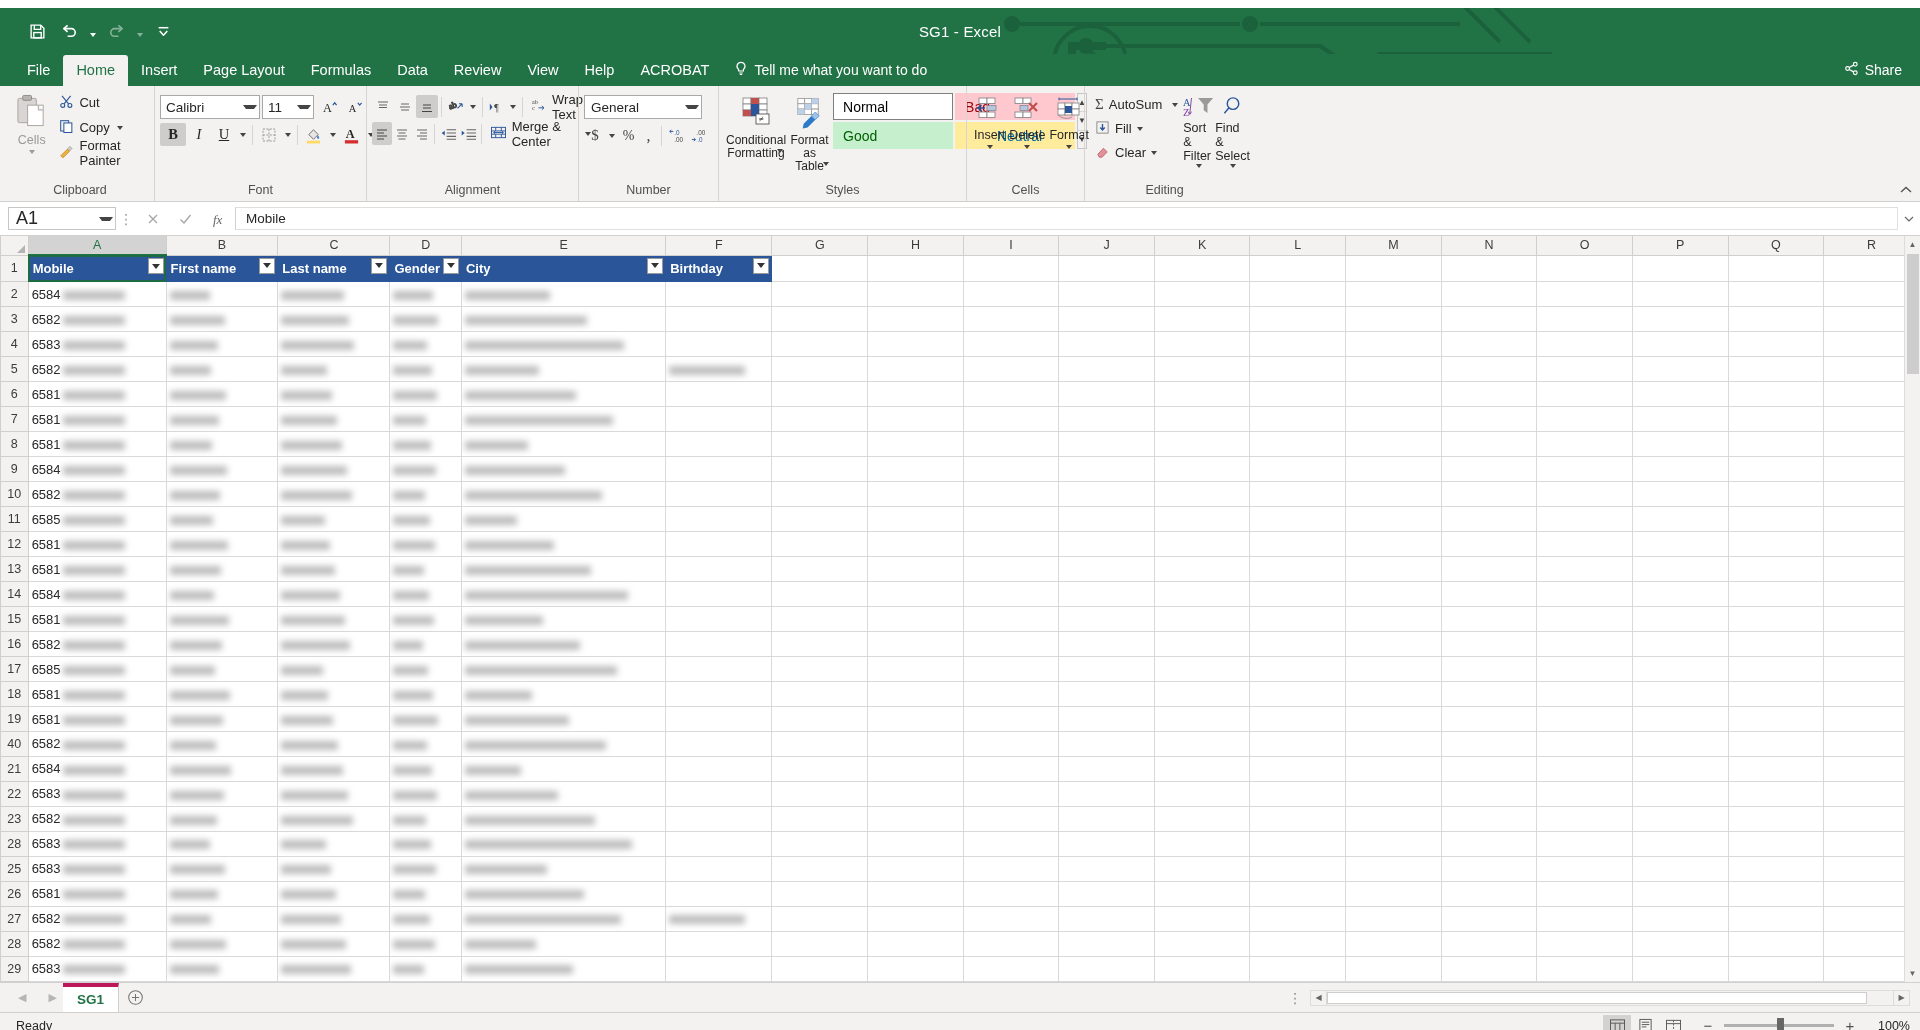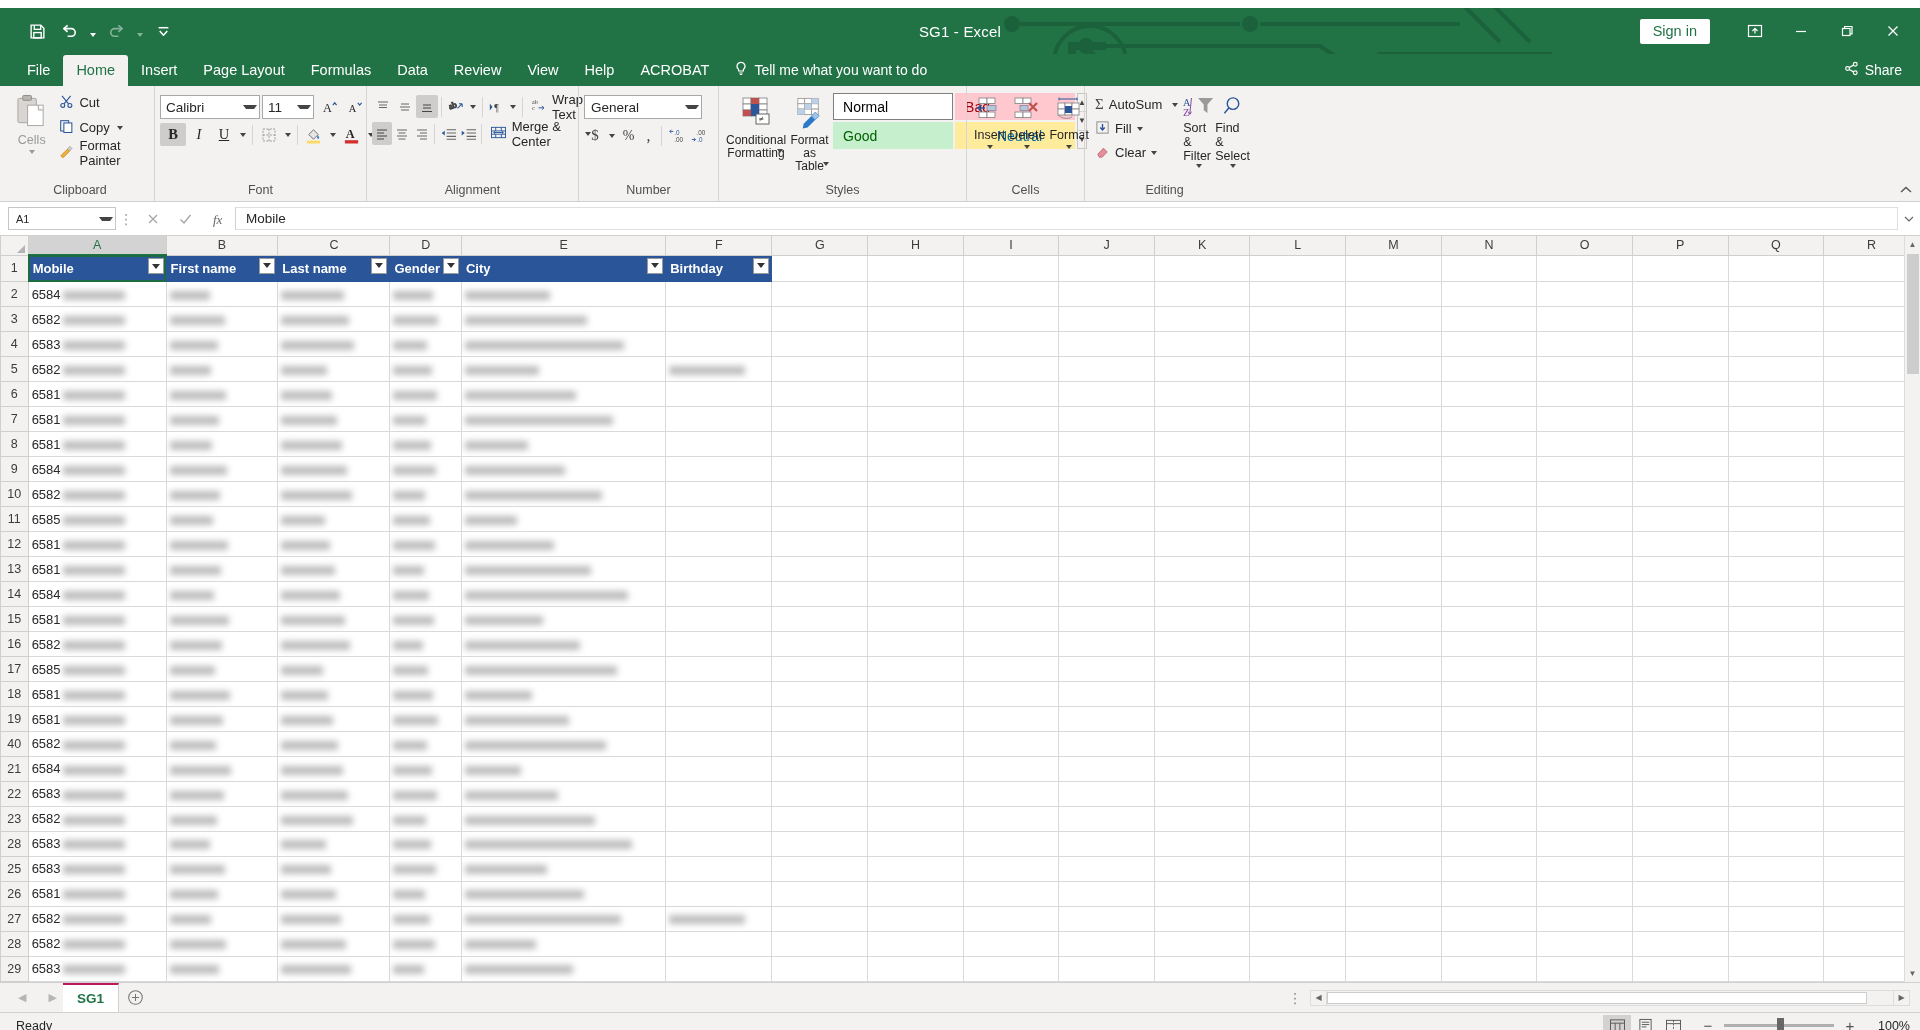--- a/index.html
+++ b/index.html
@@ -132,21 +132,21 @@
   .g-cells { width:118px; }
   .g-edit { width:160px; }
   .edit-right { display:flex; flex-direction:column; align-items:center; width:47px; cursor:pointer; font-size:12.5px; line-height:14px; padding-top:2px;}
 
   .collapse-ribbon { position:absolute; right:6px; bottom:2px; width:16px; height:16px; cursor:pointer; color:#555; }
 
   
   .fbar { height:34px; flex:0 0 34px; background:#fff; display:flex; align-items:center; padding:0 0 0 8px; border-bottom:1px solid #d2d0ce; }
   .namebox {
     width:108px; height:23px; border:1px solid #c8c6c4; background:#fff; display:flex; align-items:center;
-    padding:0 2px 0 7px; font-size:11px; cursor:text;
+    padding:0 2px 0 7px; font-size:18px; cursor:text;
   }
   .fb-dots { width:20px; display:flex; align-items:center; justify-content:center; color:#9a9a9a; font-size:14px; cursor:pointer; letter-spacing:0; }
   .fb-btns { display:flex; align-items:center; gap:0; }
   .fb-btn { width:33px; height:24px; display:flex; align-items:center; justify-content:center; color:#a6a6a6; cursor:pointer; }
   .fb-input {
     flex:1; height:23px; border:1px solid #e1dfdd; border-left:1px solid #d2d0ce; background:#fff;
     display:flex; align-items:center; padding-left:10px; font-size:13.5px; margin-right:0; cursor:text;
   }
   .fb-expand { width:22px; height:24px; display:flex; align-items:center; justify-content:center; color:#666; cursor:pointer; }
 
@@ -187,21 +187,21 @@
   }
   .vs-arrow { width:16px; height:17px; display:flex; align-items:center; justify-content:center; color:#666; font-size:8px; cursor:pointer; }
   .vs-thumb { width:12px; background:#cdcdcd; border-radius:0; margin:0 auto; cursor:pointer; }
 
   
   .sheetbar { height:30px; flex:0 0 30px; background:#f3f2f1; display:flex; align-items:center; border-top:1px solid #d2d0ce; }
   .nav-arrows { display:flex; align-items:center; padding:0 6px 0 18px; gap:22px; }
   .nav-arrow { color:#b5b5b5; font-size:11px; cursor:pointer; }
   .sheet-tab {
     height:29px; padding:0 14px; display:flex; align-items:center; font-size:13.5px; color:#217346;
-    font-weight:bold; background:#fff; border-top:2px solid #be185d; border-right:1px solid #d2d0ce;
+    font-weight:bold; background:#fff; border-top:4px solid #be185d; border-right:1px solid #d2d0ce;
     cursor:pointer;
   }
   .add-sheet { width:34px; display:flex; align-items:center; justify-content:center; color:#686868; cursor:pointer; }
   .sheet-dots { margin-left:auto; color:#8a8a8a; padding-right:8px; cursor:pointer; font-size:14px;}
   .hscroll { display:flex; align-items:center; width:610px; padding-right:10px; }
   .hs-arrow { width:17px; height:16px; display:flex; align-items:center; justify-content:center; color:#666; font-size:8px; background:#f3f2f1; border:1px solid #dcdcdc; cursor:pointer;}
   .hs-track { flex:1; height:16px; background:#f3f2f1; border-top:1px solid #dcdcdc; border-bottom:1px solid #dcdcdc; position:relative; }
   .hs-thumb { position:absolute; left:0; top:1px; bottom:1px; width:540px; background:#fff; border:1px solid #cdcdcd; cursor:pointer;}
 
   
@@ -264,45 +264,20 @@
       <div class="qat-btn" title="Customize Quick Access Toolbar">
         <svg width="13" height="13" viewBox="0 0 12 12" fill="none" stroke="#fff" stroke-width="1.4">
           <path d="M1.5 2.5h9"></path>
             <path d="M2.5 5.5 6 9.5 9.5 5.5" stroke-linejoin="round"></path>
         </svg>
       </div>
     </div>
 
     <div class="tb-title">SG1  -  Excel</div>
 
-    <div class="tb-right">
-      <div class="signin">Sign in</div>
-      <div class="tb-icon">
-        <svg width="16" height="16" viewBox="0 0 16 16" fill="none" stroke="#fff" stroke-width="1.2">
-          <rect x="1.5" y="2.5" width="13" height="11"></rect>
-            <path d="M8 10.5V5.5M5.5 8 8 5.3 10.5 8" stroke-linejoin="round"></path>
-        </svg>
-      </div>
-      <div class="tb-icon">
-        <svg width="14" height="14" viewBox="0 0 14 14" stroke="#fff" stroke-width="1.2">
-            <path d="M2 7.5h10"></path>
-          </svg>
-      </div>
-      <div class="tb-icon">
-        <svg width="14" height="14" viewBox="0 0 14 14" fill="none" stroke="#fff" stroke-width="1.2">
-          <rect x="2.5" y="4.5" width="7.5" height="7"></rect>
-            <path d="M4.6 4.3V2.5h7.4v7.3h-1.8"></path>
-        </svg>
-      </div>
-      <div class="tb-icon close">
-        <svg width="14" height="14" viewBox="0 0 14 14" stroke="#fff" stroke-width="1.25">
-            <path d="M2.5 2.5 11.5 11.5M11.5 2.5 2.5 11.5"></path>
-          </svg>
-      </div>
-    </div>
   </div>
 
   <div class="tabs">
     <div class="tab">File</div>
     <div class="tab active">Home</div>
     <div class="tab">Insert</div>
     <div class="tab">Page Layout</div>
     <div class="tab">Formulas</div>
     <div class="tab">Data</div>
     <div class="tab">Review</div>

